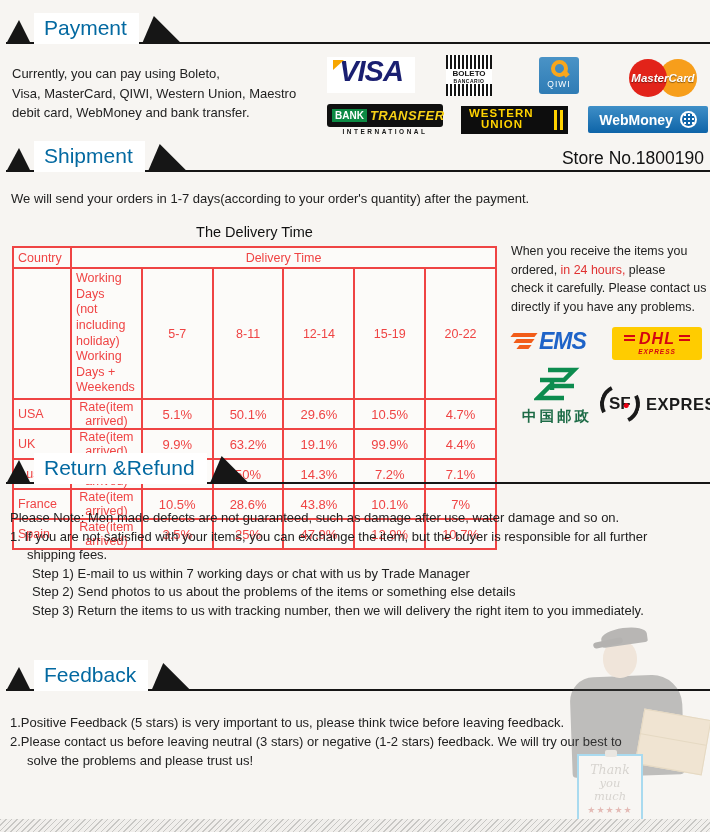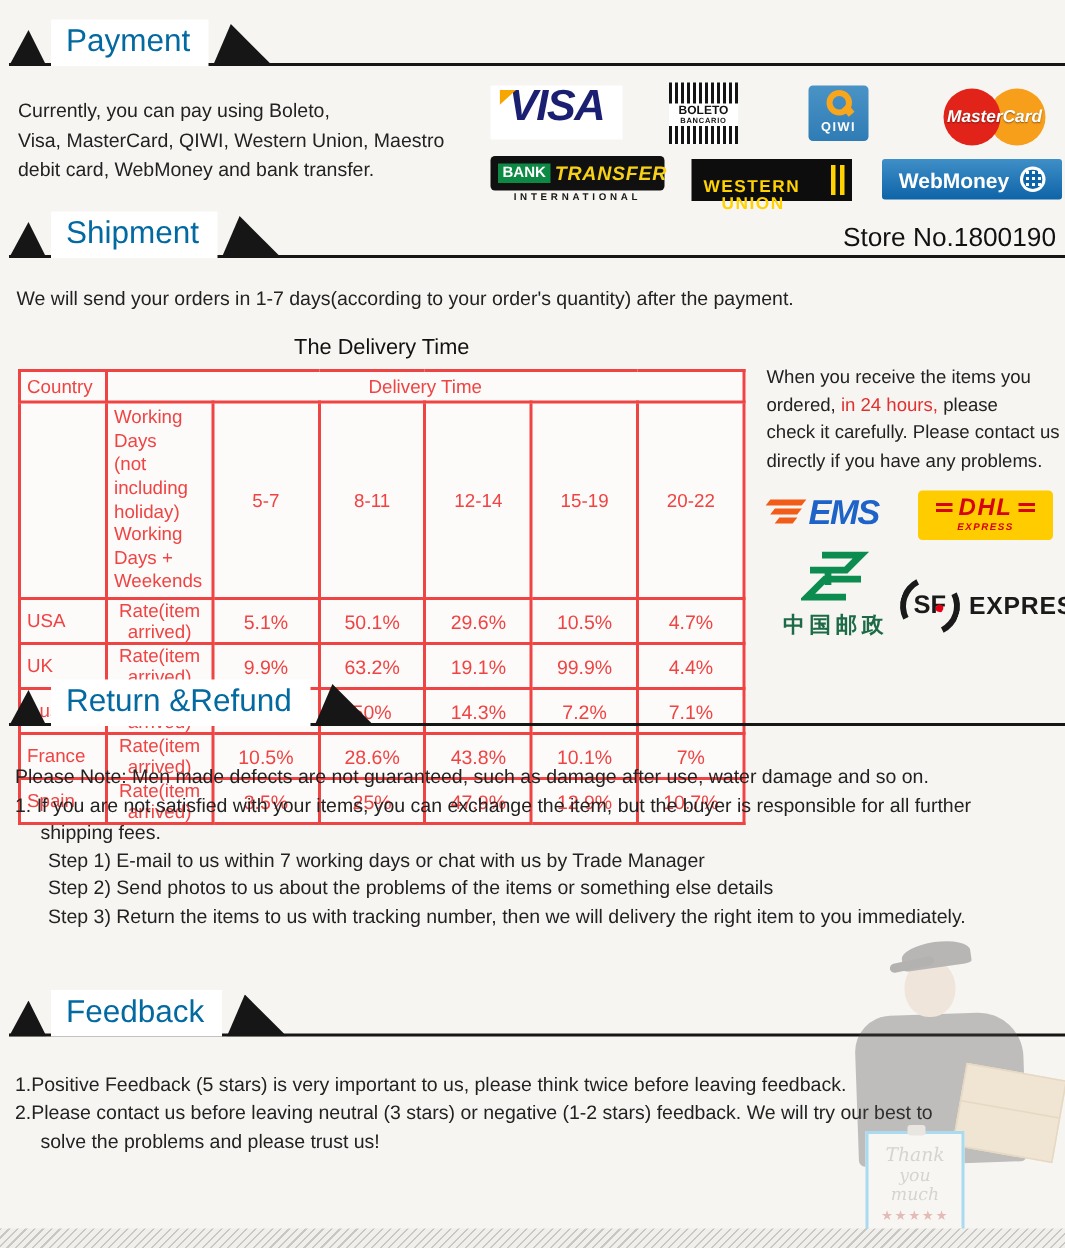--- a/index.html
+++ b/index.html
@@ -64,36 +64,36 @@
   
   #boleto { left:446px; top:55px; width:46px; height:41px; background:#fff;
     background-image:repeating-linear-gradient(90deg,#141414 0 2px,#fff 2px 4px); }
   #boleto .band { position:absolute; left:0; right:0; top:14px; height:15px; background:#fff; text-align:center; }
   #boleto .t1 { font-size:8px; font-weight:800; color:#111; line-height:8px; display:block; margin-top:1px; }
   #boleto .t2 { font-size:5px; font-weight:700; color:#111; letter-spacing:.5px; display:block; }
   
   #qiwi { left:539px; top:57px; width:40px; height:37px; background:linear-gradient(180deg,#4a93c6,var(--qiwi_blue)); border-radius:3px; text-align:center; padding-top:3px; }
   #qiwi .q { position:relative; width:17px; height:17px; margin:0 auto; border:4px solid var(--qiwi_orange); border-radius:50%; }
   #qiwi .q i { position:absolute; right:-4px; bottom:-4px; width:5px; height:7px; background:var(--qiwi_orange); transform:rotate(-40deg); }
-  #qiwi .t { display:block; color:#fff; font-weight:700; font-size:8.5px; letter-spacing:1px; margin-top:2px; }
+  #qiwi .t { display:block; color:#fff; font-weight:400; font-size:8.5px; letter-spacing:1px; margin-top:2px; }
   
   #mastercard { left:629px; top:59px; width:68px; height:38px; }
   #mastercard .c { position:absolute; top:0; width:38px; height:38px; border-radius:50%; }
   #mastercard .c.red { left:0; background:var(--mc_red); z-index:1; }
   #mastercard .c.org { right:0; background:var(--mc_orange); }
   #mastercard .t { position:absolute; z-index:2; left:0; right:0; top:13px; text-align:center; color:#fff;
     font-size:11.5px; font-weight:700; font-style:italic; text-shadow:0 1px 1px rgba(0,0,0,.45); }
   
   #banktransfer { left:327px; top:104px; width:116px; }
   #banktransfer .box { height:23px; background:#101010; border-radius:3px; display:flex; align-items:center; gap:3px; padding:0 5px; }
   #banktransfer .bank { background:var(--bank_green); color:#fff; font-weight:800; font-size:10px; padding:1px 3px; line-height:1.1; }
   #banktransfer .transfer { color:var(--transfer_yellow); font-weight:800; font-style:italic; font-size:13px; letter-spacing:.5px; }
   #banktransfer .intl { text-align:center; font-size:6.5px; letter-spacing:2.5px; color:#161616; font-weight:700; margin-top:1px; }
   
-  #westernunion { left:461px; top:106px; width:107px; height:28px; background:#0d0d0d; padding:14px 16px 2px 8px; }
+  #westernunion { left:461px; top:106px; width:107px; height:28px; background:#0d0d0d; padding:2px 16px 2px 8px; }
   #westernunion .l1,#westernunion .l2 { color:var(--wu_yellow); font-weight:800; font-size:11.5px; line-height:11px; letter-spacing:1px; }
   #westernunion .l2 { padding-left:12px; }
   #westernunion .bar1,#westernunion .bar2 { position:absolute; top:4px; bottom:4px; width:3px; background:var(--wu_yellow); }
   #westernunion .bar1 { right:11px; } #westernunion .bar2 { right:5px; }
   
   #webmoney { left:588px; top:106px; width:120px; height:27px; background:linear-gradient(180deg,#3f8fc7,var(--webmoney_blue)); border-radius:2px; display:flex; align-items:center; justify-content:center; gap:7px; }
   #webmoney .t { color:#fff; font-size:14px; font-weight:600; }
   #webmoney .globe { width:17px; height:17px; border-radius:50%; background:#fff; overflow:hidden; position:relative; }
   #webmoney .globe i { position:absolute; inset:2px; border-radius:50%;
     background-image:repeating-linear-gradient(0deg,var(--webmoney_blue) 0 2px,transparent 2px 4px),

